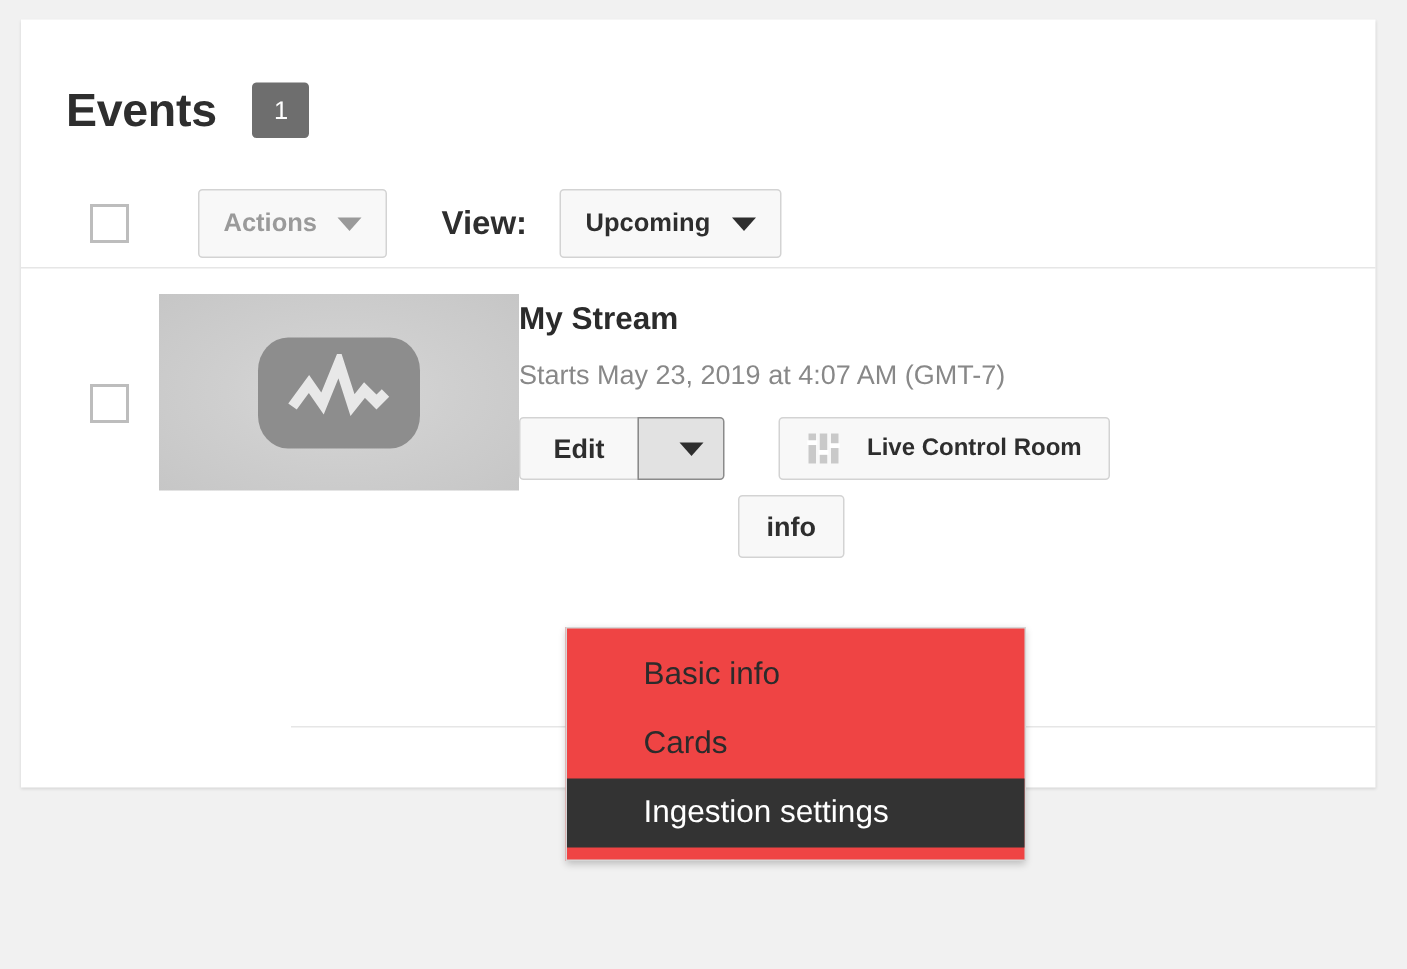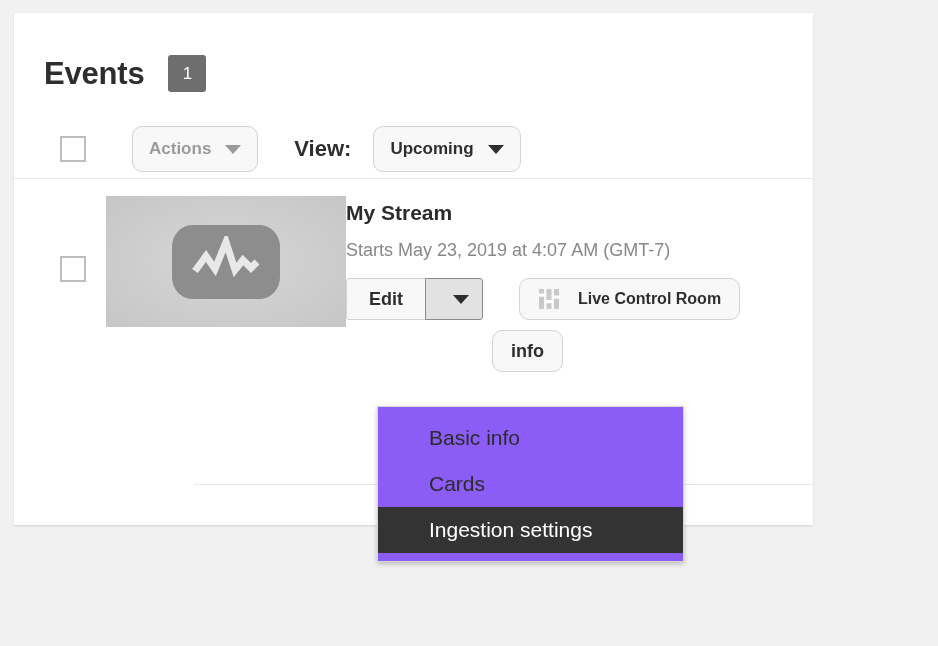--- a/index.html
+++ b/index.html
@@ -14,21 +14,21 @@
     -webkit-font-smoothing: antialiased;
     overflow: hidden;
     position: relative;
   }
 
   
   .card {
     position: absolute;
     left: 14px;
     top: 13px;
-    width: 799px;
+    width: 903px;
     height: 512px;
     background: #ffffff;
     box-shadow: 0 1px 2px rgba(0,0,0,0.12);
     box-sizing: border-box;
     overflow: visible;
   }
 
   
   .page-header {
     display: flex;
@@ -74,21 +74,21 @@
     flex: 0 0 auto;
     cursor: pointer;
   }
   .btn {
     font-family: "Liberation Sans", sans-serif;
     font-size: 17px;
     font-weight: bold;
     color: #2e2e2e;
     background: #f8f8f8;
     border: 1px solid #d3d3d3;
-    border-radius: 10px;
+    border-radius: 3px;
     padding: 0 16px;
     height: 46px;
     display: inline-flex;
     align-items: center;
     box-sizing: border-box;
     cursor: pointer;
     white-space: nowrap;
   }
   .btn.disabled {
     color: #9a9a9a;
@@ -211,23 +211,23 @@
     height: 42px;
     font-size: 18px;
     padding: 0 18px;
     margin-left: 146px;
   }
 
   
   .menu {
     position: absolute;
     left: 377px;
-    top: 406px;
+    top: 418px;
     width: 307px;
-    background: #8b5cf6;
+    background: #ef4444;
     border: 1px solid #d6d6d6;
     box-shadow: 0 2px 5px rgba(0,0,0,0.22);
     padding: 8px 0 8px 0;
     box-sizing: border-box;
     z-index: 50;
   }
   .menu-item {
     font-size: 21px;
     color: #2b2b2b;
     padding: 11px 0 11px 51px;

